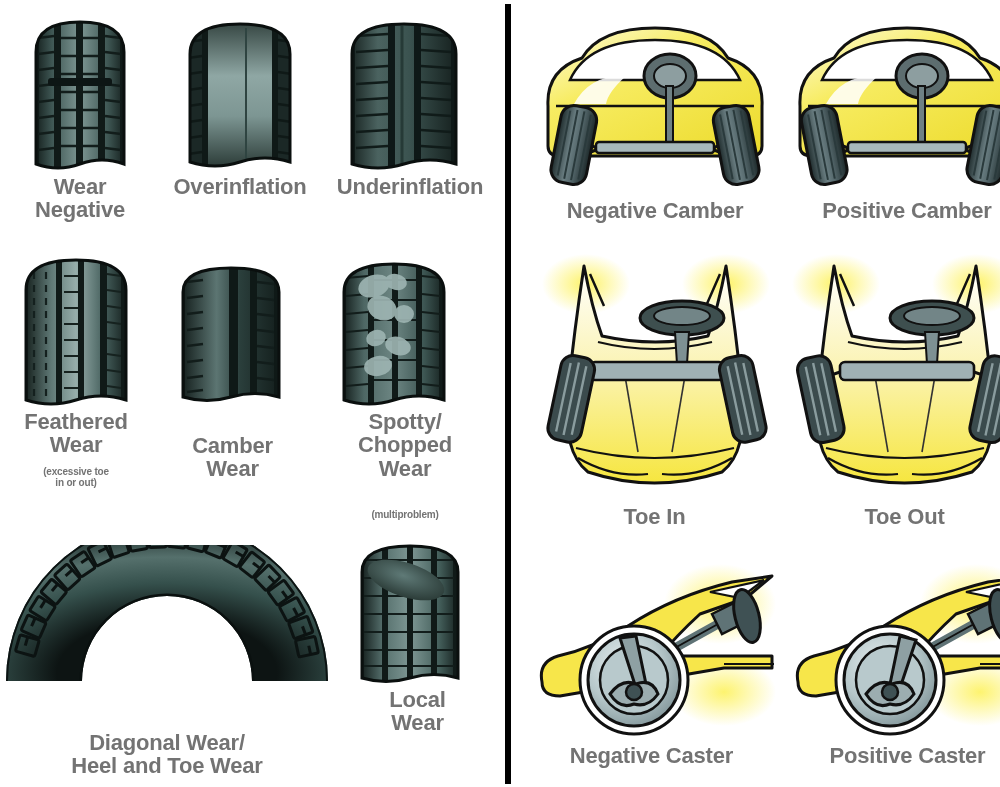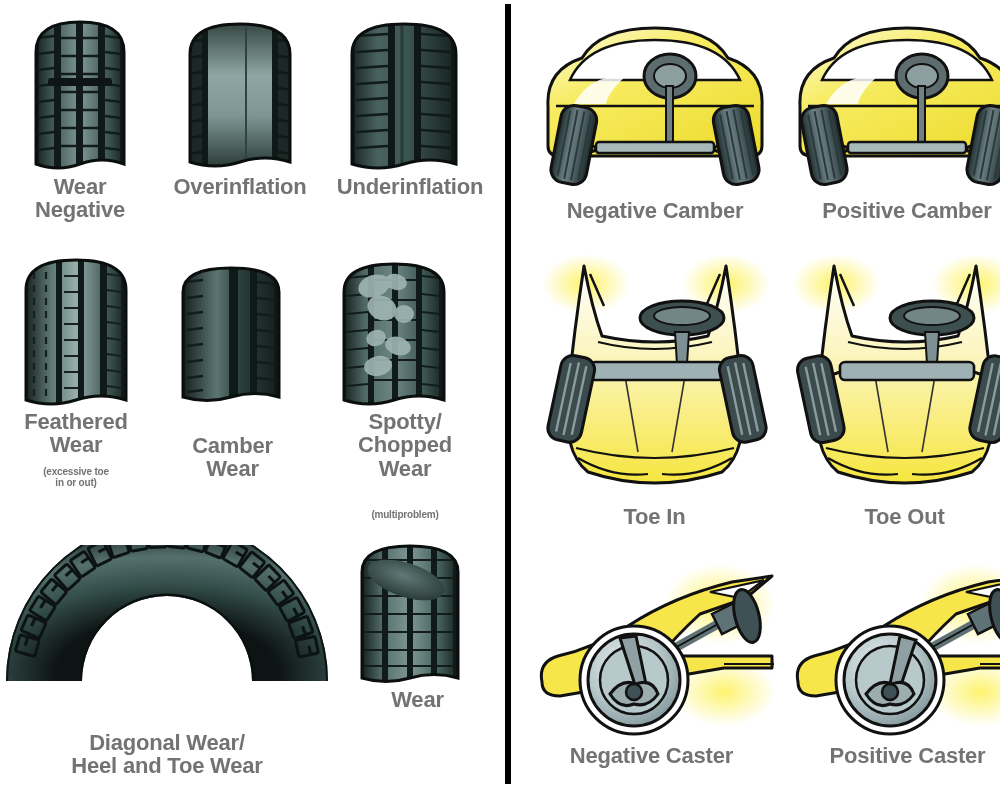--- a/index.html
+++ b/index.html
@@ -570,20 +570,21 @@
               <line x1="97" y1="74" x2="114" y2="74"></line>
             <line x1="97" y1="92" x2="114" y2="92"></line>
               <line x1="97" y1="110" x2="114" y2="110"></line>
             <line x1="97" y1="126" x2="114" y2="126"></line>
           </g>
           <ellipse cx="66" cy="40" rx="40" ry="17" transform="rotate(18 66 40)" fill="url(#spot7)"></ellipse>
         </g>
         <path d="M22 138 L22 32 Q22 6 70 6 Q118 6 118 32 L118 138 Q94 131 70 138 Q46 145 22 138 Z" fill="none" stroke="#0a0f0e" stroke-width="3"></path>
       </svg>
       <div class="caption cap-main" style="top:148px;">
+        <div>Local</div>
         <div>Wear</div>
       </div>
     </div>
 
   </div>
 
   <div class="panel" id="right-panel">
 
     <div class="cell" id="cell-neg-camber">
       <svg class="fig" width="250" height="178" viewBox="0 0 250 178">

